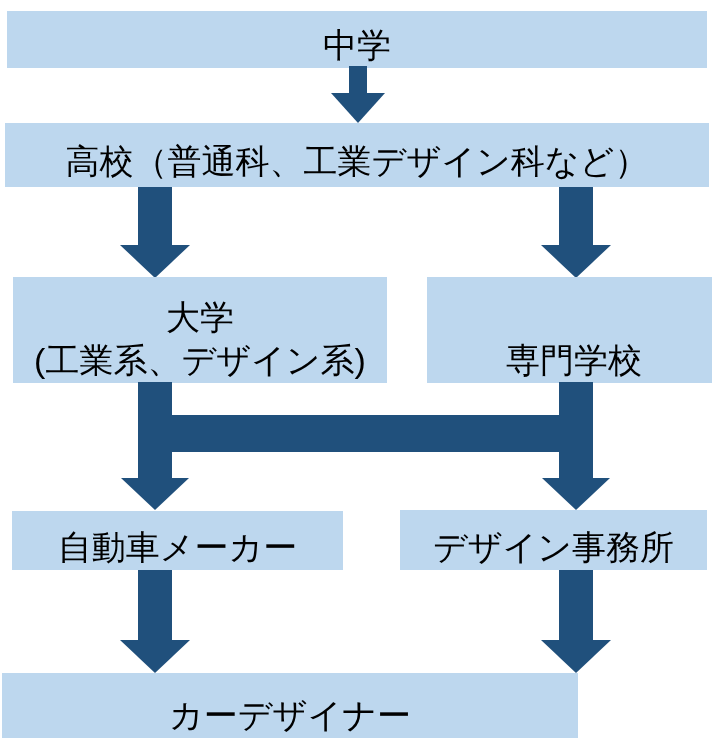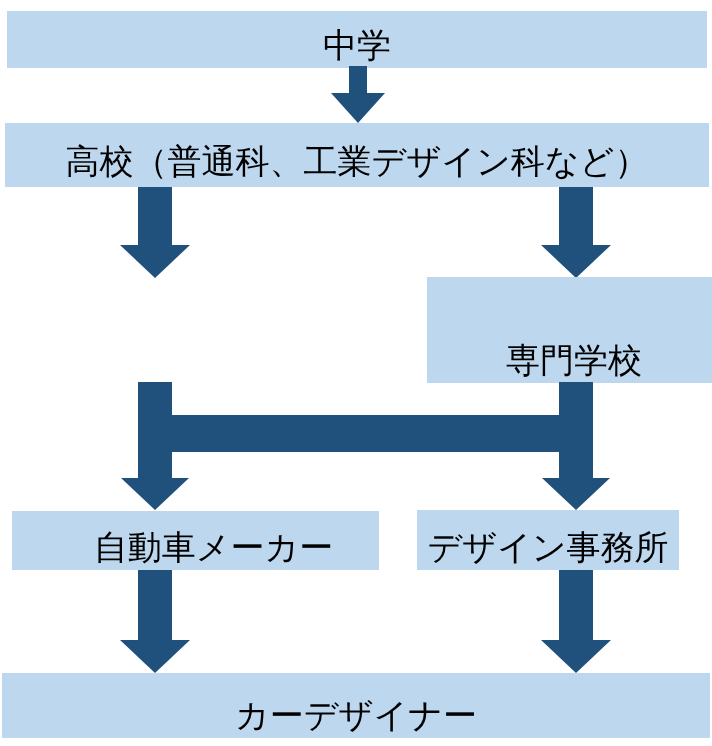--- a/index.html
+++ b/index.html
@@ -66,48 +66,52 @@
   <div>
     <div class="stem" style="left:138px;top:187px;width:34px;height:59px;"></div>
     <div class="head head-lg" style="left:120px;top:245px;"></div>
   </div>
 
   <div>
     <div class="stem" style="left:559px;top:187px;width:34px;height:59px;"></div>
     <div class="head head-lg" style="left:541px;top:245px;"></div>
   </div>
 
+  <div class="node" style="left:13px;top:277px;width:374px;height:106px;">
+    <span>大学</span>
+    <span>(工業系、デザイン系)</span>
+  </div>
 
   <div class="node" style="left:427px;top:277px;width:294px;height:106px;">
     <span>専門学校</span>
   </div>
 
   <div>
     <div class="stem" style="left:138px;top:382px;width:34px;height:96px;"></div>
     <div class="stem" style="left:559px;top:382px;width:34px;height:96px;"></div>
     <div class="stem" style="left:138px;top:415px;width:455px;height:37px;"></div>
     <div class="head head-h" style="left:121px;top:478px;"></div>
     <div class="head head-h" style="left:542px;top:478px;"></div>
   </div>
 
-  <div class="node" style="left:12px;top:511px;width:331px;height:59px;padding-left:36px;">
+  <div class="node" style="left:12px;top:511px;width:331px;height:59px;">
     <span>自動車メーカー</span>
   </div>
 
-  <div class="node" style="left:417px;top:510px;width:262px;height:60px;">
+  <div class="node" style="left:400px;top:510px;width:307px;height:60px;">
     <span>デザイン事務所</span>
   </div>
 
   <div>
     <div class="stem" style="left:138px;top:570px;width:34px;height:71px;"></div>
     <div class="head head-lg" style="left:120px;top:640px;"></div>
   </div>
 
   <div>
     <div class="stem" style="left:559px;top:570px;width:34px;height:71px;"></div>
     <div class="head head-lg" style="left:541px;top:640px;"></div>
   </div>
 
-  <div class="node" style="left:2px;top:673px;width:708px;height:65px;">
+  <div class="node" style="left:2px;top:673px;width:576px;height:65px;">
     <span>カーデザイナー</span>
   </div>
 
 </div>
 
 </body></html>

